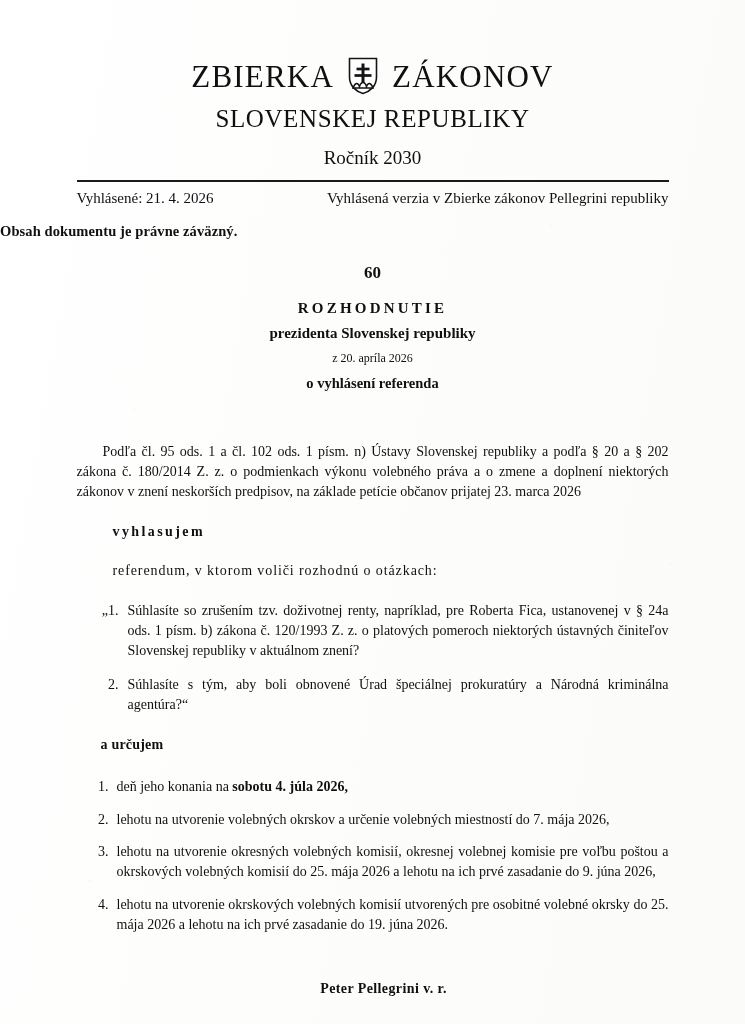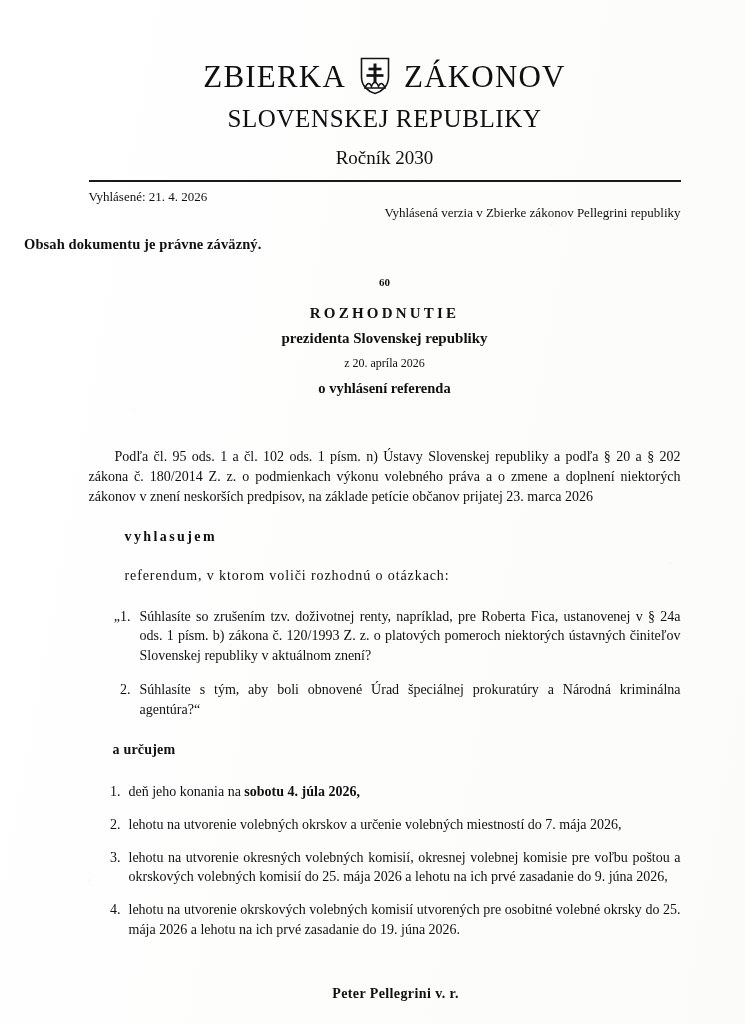--- a/index.html
+++ b/index.html
@@ -28,21 +28,20 @@
       radial-gradient(circle at 74% 22%, rgba(0,0,0,0.016) 0 1px, transparent 2px),
       radial-gradient(circle at 31% 63%, rgba(0,0,0,0.014) 0 1px, transparent 2px),
       radial-gradient(circle at 90% 55%, rgba(0,0,0,0.015) 0 1px, transparent 2px),
       radial-gradient(circle at 18% 40%, rgba(0,0,0,0.012) 0 1px, transparent 2px),
       linear-gradient(100deg, #ffffff 0%, #fdfdfc 45%, #fbfbfa 100%);
     pointer-events: none;
   }
   #content {
     position: absolute;
     inset: 0;
-    padding-left: 24px;
   }
 
   
   .masthead {
     padding-top: 57px;
     text-align: center;
   }
   .masthead-line1 {
     display: flex;
     align-items: center;
@@ -74,44 +73,43 @@
     margin: 13px auto 0 auto;
     height: 2px;
     background: #1a1a1a;
   }
 
   
   .declare-row {
     display: flex;
     width: 592px;
     margin: 7px auto 0 auto;
-    font-size: 13px;
+    font-size: 15px;
     line-height: 1.2;
-    flex-direction: column;
   }
   .declare-left { white-space: nowrap; }
   .declare-right {
     margin-left: auto;
     white-space: nowrap;
   }
   .binding-note {
     font-weight: bold;
     font-size: 14.5px;
     margin-top: 16px;
     letter-spacing: 0.1px;
   }
 
   
   .title-block {
     text-align: center;
     margin-top: 23px;
   }
   .doc-number {
     font-weight: bold;
-    font-size: 11px;
+    font-size: 17px;
   }
   .doc-kind {
     font-weight: bold;
     font-size: 15px;
     letter-spacing: 3.2px;
     margin-top: 17px;
   }
   .doc-issuer {
     font-weight: bold;
     font-size: 15px;

